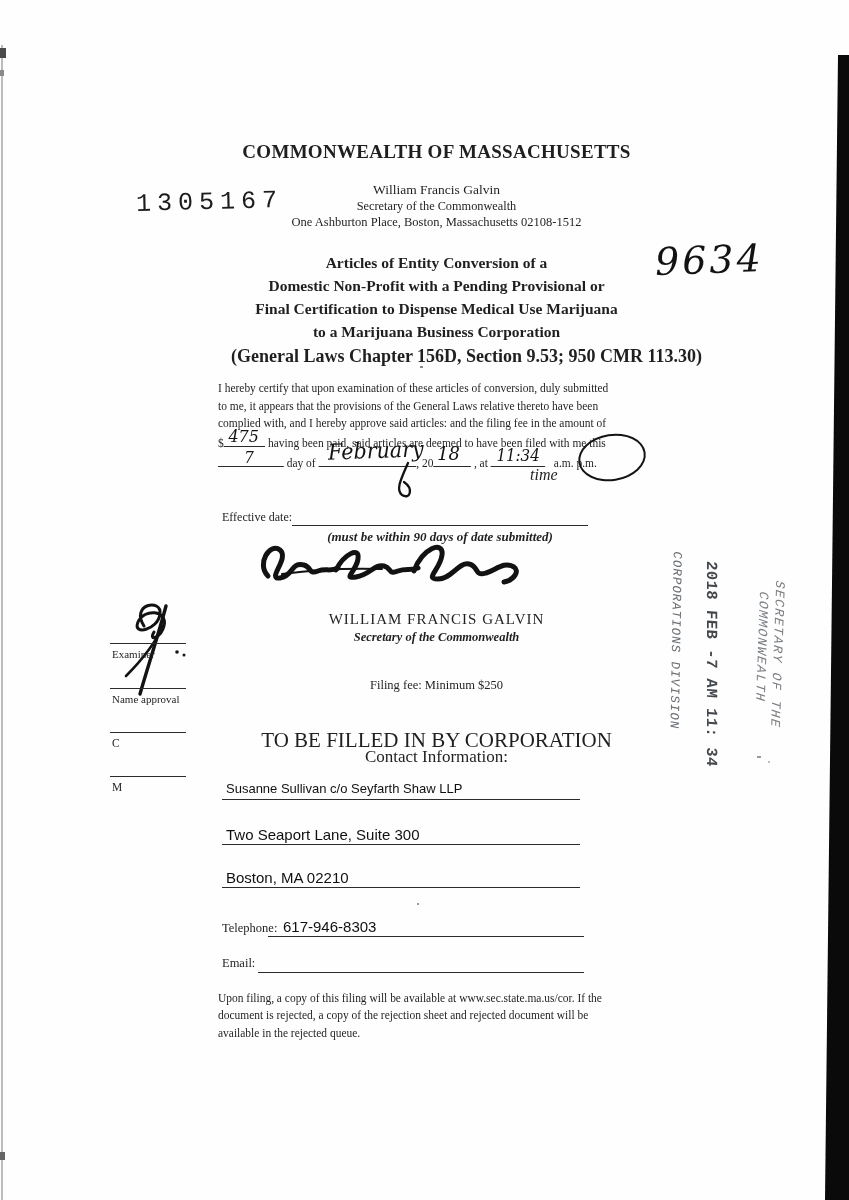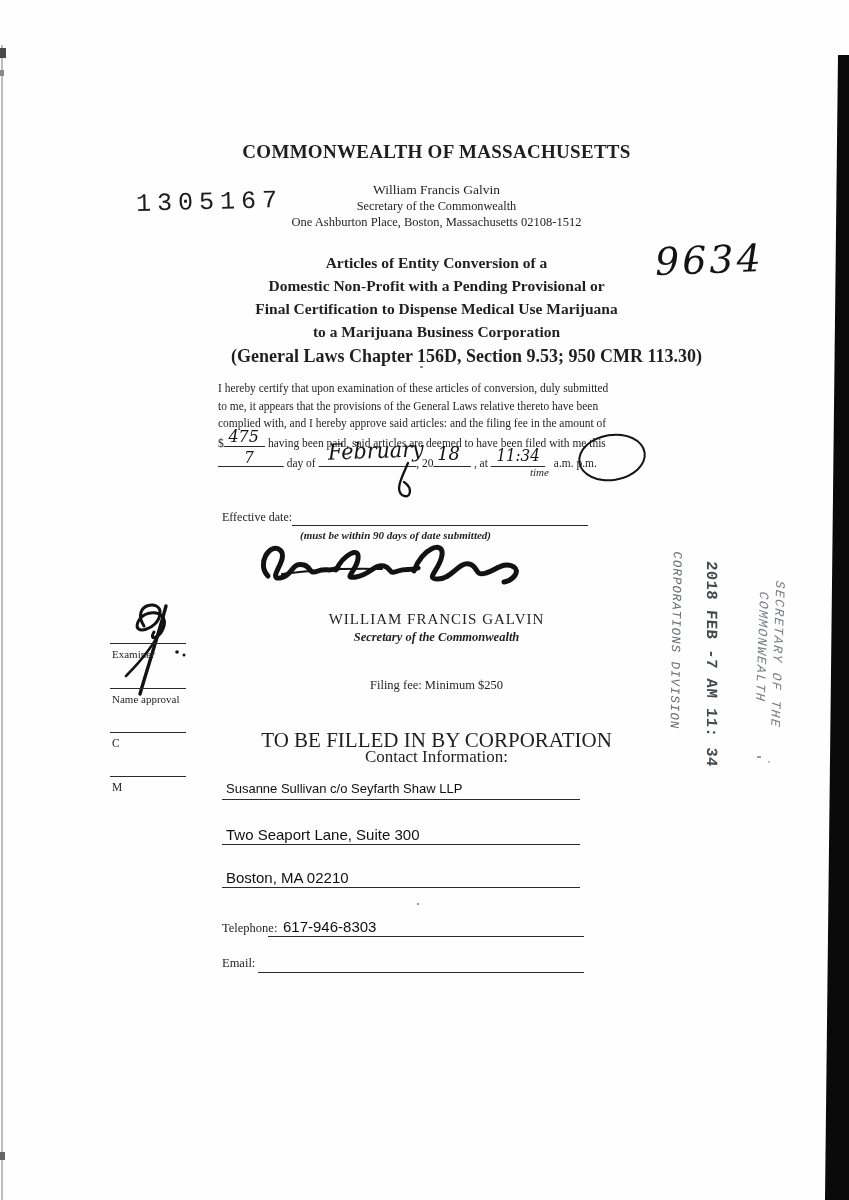--- a/index.html
+++ b/index.html
@@ -69,32 +69,32 @@
       </span>&nbsp;<span>day of</span>&nbsp;<span class="blank" style="width:104px;height:13px;">
         <span class="hw" style="position:absolute;left:10px;top:-11px;font-size:22px;transform:rotate(-2deg);">February</span>
       </span><span>, 20</span><span class="blank" style="width:40px;height:13px;">
         <span class="hw" style="position:absolute;left:4px;top:-8px;font-size:19px;">18</span>
       </span>&nbsp;<span>, at</span>&nbsp;<span class="blank" style="width:58px;height:13px;">
         <span class="hw" style="position:absolute;left:6px;top:-6px;font-size:16px;">11:34</span>
       </span>&nbsp;&nbsp;&nbsp;<span>a.m.</span>&nbsp;<span>p.m.</span>
     </div>
   </div>
 
-  <div class="abs serif" style="left:530px;top:466px;font-size:11px;font-style:italic;">time</div>
+  <div class="abs serif" style="left:530px;top:466px;font-size:16px;font-style:italic;">time</div>
 
   <svg class="abs" style="left:392px;top:461px;" width="26" height="40" viewBox="0 0 26 40">
     <path d="M16,2 C10,16 3,29 10,34 C18,39 22,28 12,21" stroke-width="2.3"></path>
   </svg>
 
   <div class="abs" style="left:578px;top:434px;width:64px;height:43px;border:2.4px solid #141414;
               border-radius:50%;transform:rotate(-9deg);"></div>
 
   <div class="abs serif" style="left:222px;top:510px;font-size:12px;">Effective date:</div>
   <div class="uline" style="left:292px;top:525px;width:296px;"></div>
-  <div class="abs serif" style="left:300px;top:529px;width:280px;text-align:left;font-size:11px;font-style:italic;font-weight:bold;">(must be within 90 days of date submitted)</div>
+  <div class="abs serif" style="left:300px;top:529px;width:280px;text-align:center;font-size:13px;font-style:italic;font-weight:bold;">(must be within 90 days of date submitted)</div>
 
   <svg class="abs" style="left:252px;top:534px;" width="282" height="62" viewBox="0 0 282 62">
     <path d="M16,42 C4,30 18,8 28,16 C38,24 14,46 28,44 C42,42 38,28 52,31 C60,33 56,41 66,37 C74,34 78,38 86,34" stroke-width="5"></path>
     <path d="M84,36 C92,20 108,12 106,25 C104,38 90,45 104,43 C118,41 122,30 132,32 C140,34 136,41 146,37 C154,34 158,37 166,34" stroke-width="5"></path>
     <path d="M162,37 C170,14 192,6 190,21 C188,36 172,45 186,45 C200,45 206,28 217,30 C227,32 222,43 234,39 C244,36 252,27 262,33 C268,37 262,46 252,48" stroke-width="5"></path>
     <path d="M30,40 C60,36 100,34 130,35" stroke-width="2"></path>
   </svg>
 
   <div class="abs center serif" style="top:611px;font-size:15px;letter-spacing:1px;">WILLIAM FRANCIS GALVIN</div>
   <div class="abs center serif" style="top:630px;font-size:12.5px;font-style:italic;font-weight:bold;">Secretary of the Commonwealth</div>
@@ -136,14 +136,19 @@
   <div class="abs sans" style="left:226px;top:869px;font-size:15px;">Boston, MA 02210</div>
   <div class="uline" style="left:222px;top:887px;width:358px;border-bottom-width:1.7px;"></div>
 
   <div class="abs serif" style="left:222px;top:921px;font-size:12.5px;">Telephone:</div>
   <div class="abs sans" style="left:283px;top:918px;font-size:15px;">617-946-8303</div>
   <div class="uline" style="left:268px;top:936px;width:316px;border-bottom-width:1.7px;"></div>
 
   <div class="abs serif" style="left:222px;top:956px;font-size:12.5px;">Email:</div>
   <div class="uline" style="left:258px;top:972px;width:326px;border-bottom-width:1.7px;"></div>
 
+  <div class="abs serif" style="left:218px;top:990px;width:460px;">
+    <div class="footline">Upon filing, a copy of this filing will be available at www.sec.state.ma.us/cor. If the</div>
+    <div class="footline">document is rejected, a copy of the rejection sheet and rejected document will be</div>
+    <div class="footline">available in the rejected queue.</div>
+  </div>
 
 </div>
 
 </body></html>

